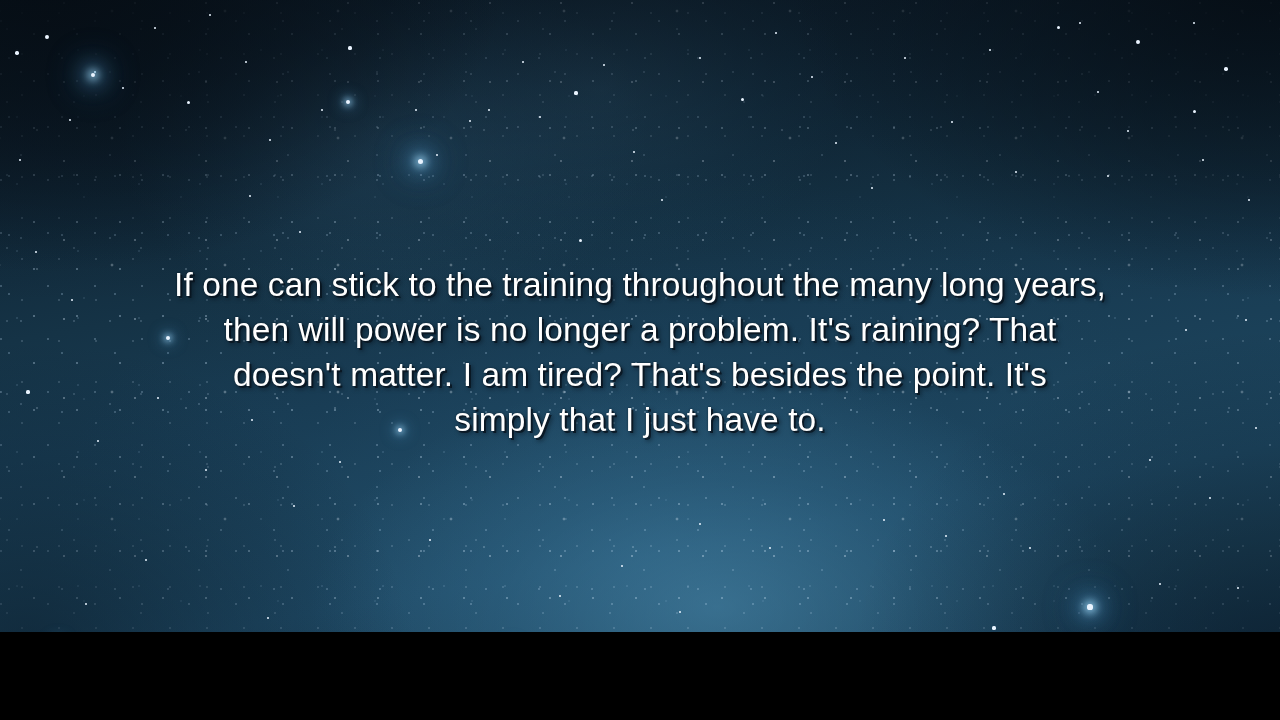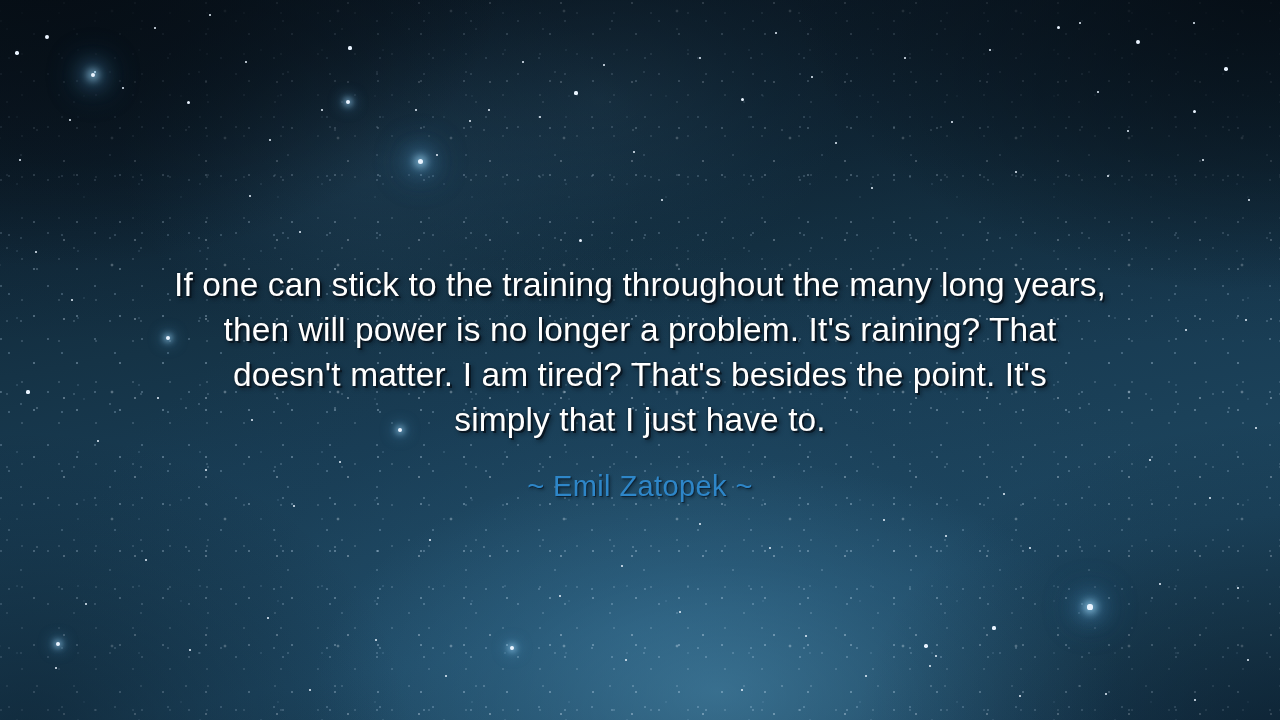--- a/index.html
+++ b/index.html
@@ -8,21 +8,21 @@
     padding: 0;
     background: #000;
   }
   body {
     font-family: "Liberation Sans", sans-serif;
   }
 
   .stage {
     position: relative;
     width: 1280px;
-    height: 720px;
+    height: 632px;
     overflow: hidden;
     background-color: #15344b;
   }
 
   
   .sky-base {
     position: absolute;
     inset: 0;
     background:
       
@@ -259,15 +259,14 @@
       <div class="star" style="left: 298.7px; top: 230.7px; width: 2.6px; height: 2.6px; background: rgb(234, 244, 255);"></div>
     </div>
 
   <div class="quote-block">
     <p class="quote-text">If one can stick to the training throughout the many long years,
 then will power is no longer a problem. It's raining? That
 doesn't matter. I am tired? That's besides the point. It's
 simply that I just have to.</p>
   </div>
 
-  <p class="attribution">~ Emil Zatopek ~</p>
 
 </div>
 
 </body></html>

